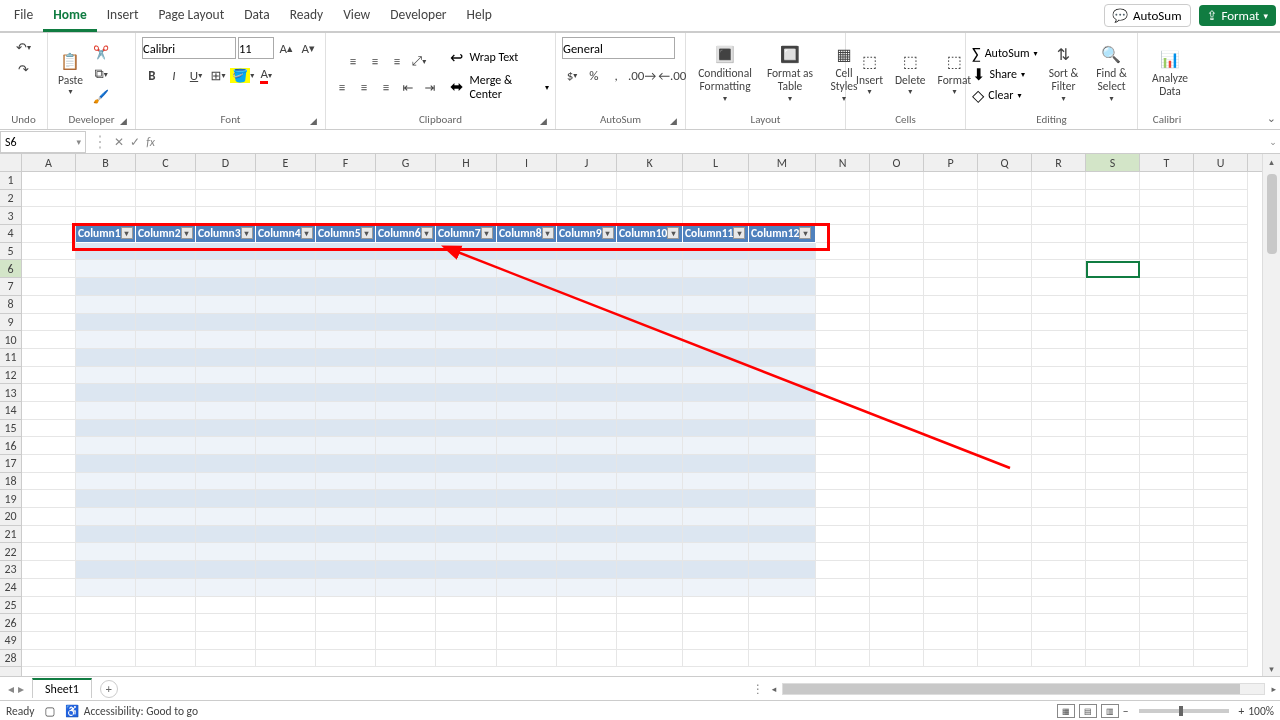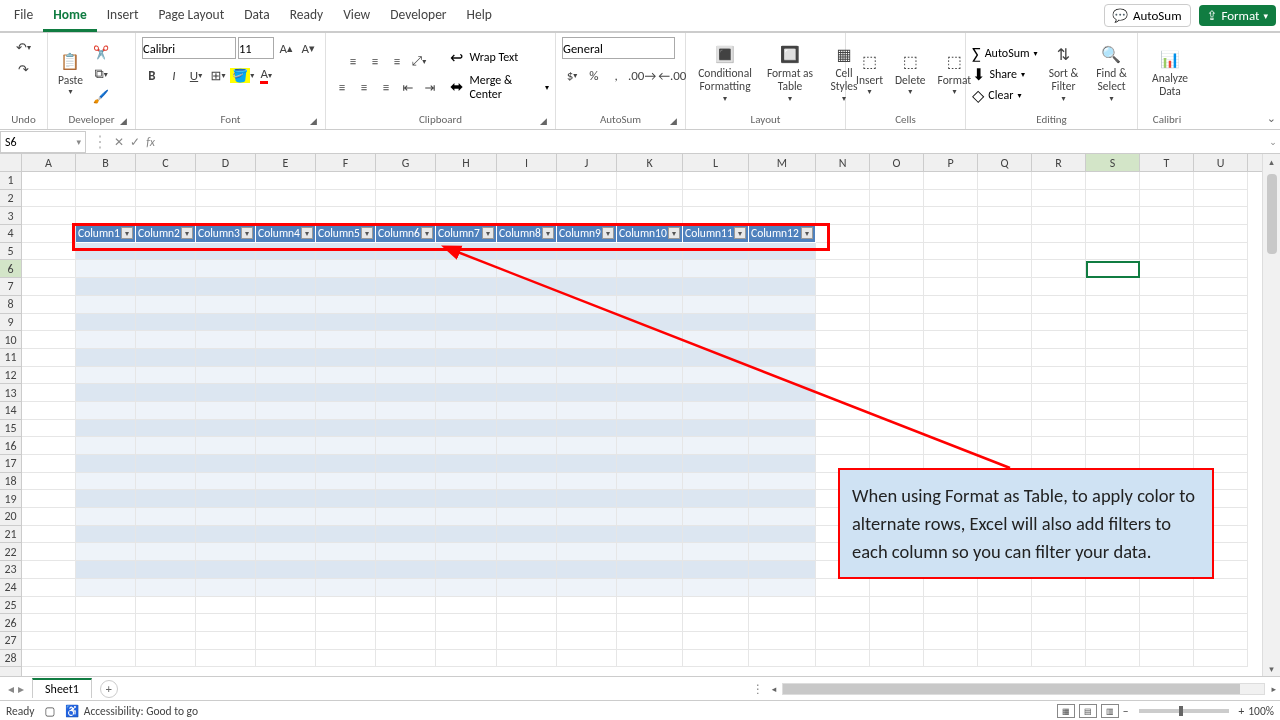--- a/index.html
+++ b/index.html
@@ -48,21 +48,21 @@
 .col-h { border-right:1px solid #ccc; font-size:12px; color:#444; display:flex; align-items:center; justify-content:center;}
 .col-h.sel { background:#d3e5c8; }
 .row-headers { position:absolute; left:0; top:18px; width:22px; bottom:0; background:#f0f0f0; border-right:1px solid #ccc;}
 .row-h { height:17.7px; border-bottom:1px solid #ccc; font-size:12px; color:#444; display:flex; align-items:center; justify-content:center;}
 .row-h.sel { background:#d3e5c8; }
 .cells { position:absolute; left:22px; top:18px; right:18px; bottom:0;}
 .cell-row { display:flex; height:17.7px; }
 .cell-row .cell { border-right:1px solid #e6e6e6; border-bottom:1px solid #e6e6e6; }
 .banded .cell.intable { background:#dce6f1; }
 .cell.intable { background:#eef3f9;}
-.table-header-cell { background:#4f81bd; color:#fff; font-size:11.5px; font-weight:400; display:flex; align-items:center; justify-content:space-between; padding:0 2px; border-right:1px solid #fff; border-bottom:1px solid #fff;}
+.table-header-cell { background:#4f81bd; color:#fff; font-size:11.5px; font-weight:700; display:flex; align-items:center; padding:0 2px; border-right:1px solid #fff; border-bottom:1px solid #fff;}
 .filter-dd { background:#e8e8e8; color:#555; font-size:8px; width:12px; height:12px; display:flex; align-items:center; justify-content:center; border:1px solid #999; }
 
 .active-cell { position:absolute; border:2px solid #107c41; pointer-events:none; }
 
 .annot-box { position:absolute; border:3px solid red; }
 .callout { position:absolute; border:2px solid red; background:#cfe2f3; padding:12px 12px; font-size:18.5px; line-height:1.5; color:#222;}
 
 .vscroll { position:absolute; right:0; top:0; width:18px; bottom:0; background:#f1f1f1; border-left:1px solid #ddd;}
 .vscroll .thumb{width:10px;margin:20px auto 0;height:80px;background:#c8c8c8;border-radius:4px;}
 .vscroll .arr{position:absolute;left:0;right:0;text-align:center;font-size:9px;color:#666;}
@@ -383,21 +383,21 @@
       <div class="row-h">17</div>
       <div class="row-h">18</div>
       <div class="row-h">19</div>
       <div class="row-h">20</div>
       <div class="row-h">21</div>
       <div class="row-h">22</div>
       <div class="row-h">23</div>
       <div class="row-h">24</div>
       <div class="row-h">25</div>
       <div class="row-h">26</div>
-      <div class="row-h">27</div>
+      <div class="row-h">49</div>
       <div class="row-h">28</div>
     </div>
   <div class="cells" id="cells">
       <div class="cell-row">
         <div class="cell" style="width: 54px; height: 100%;"></div>
         <div class="cell" style="width: 60px; height: 100%;"></div>
         <div class="cell" style="width: 60px; height: 100%;"></div>
         <div class="cell" style="width: 60px; height: 100%;"></div>
         <div class="cell" style="width: 60px; height: 100%;"></div>
         <div class="cell" style="width: 60px; height: 100%;"></div>
@@ -1077,23 +1077,20 @@
       <div class="active-cell" style="left: 1064px; top: 88.5px; width: 54px; height: 17.7px;"></div>
     </div>
   <div class="vscroll">
     <div class="arr up">▴</div>
     <div class="thumb"></div>
     <div class="arr dn">▾</div>
   </div>
 
   <div class="annot-box" style="left:72px; top:69px; width:758px; height:28px;"></div>
 
-  <div class="callout" style="left:838px; top:314px; width:376px;">
-    <span>When using Format as Table, to apply color to alternate rows, Excel will also add filters to each column so you can filter your data.</span>
-  </div>
 
   <svg class="arrow-line" style="left:0;top:0;width:100%;height:100%;">
     <defs>
         <marker id="ah" markerWidth="10" markerHeight="10" refX="2" refY="3" orient="auto">
       <path d="M0,0 L0,6 L8,3 z" fill="red"></path>
         </marker>
       </defs>
     <line x1="1010" y1="314" x2="455" y2="97" stroke="red" stroke-width="2.5" marker-end="url(#ah)"></line>
   </svg>
 

